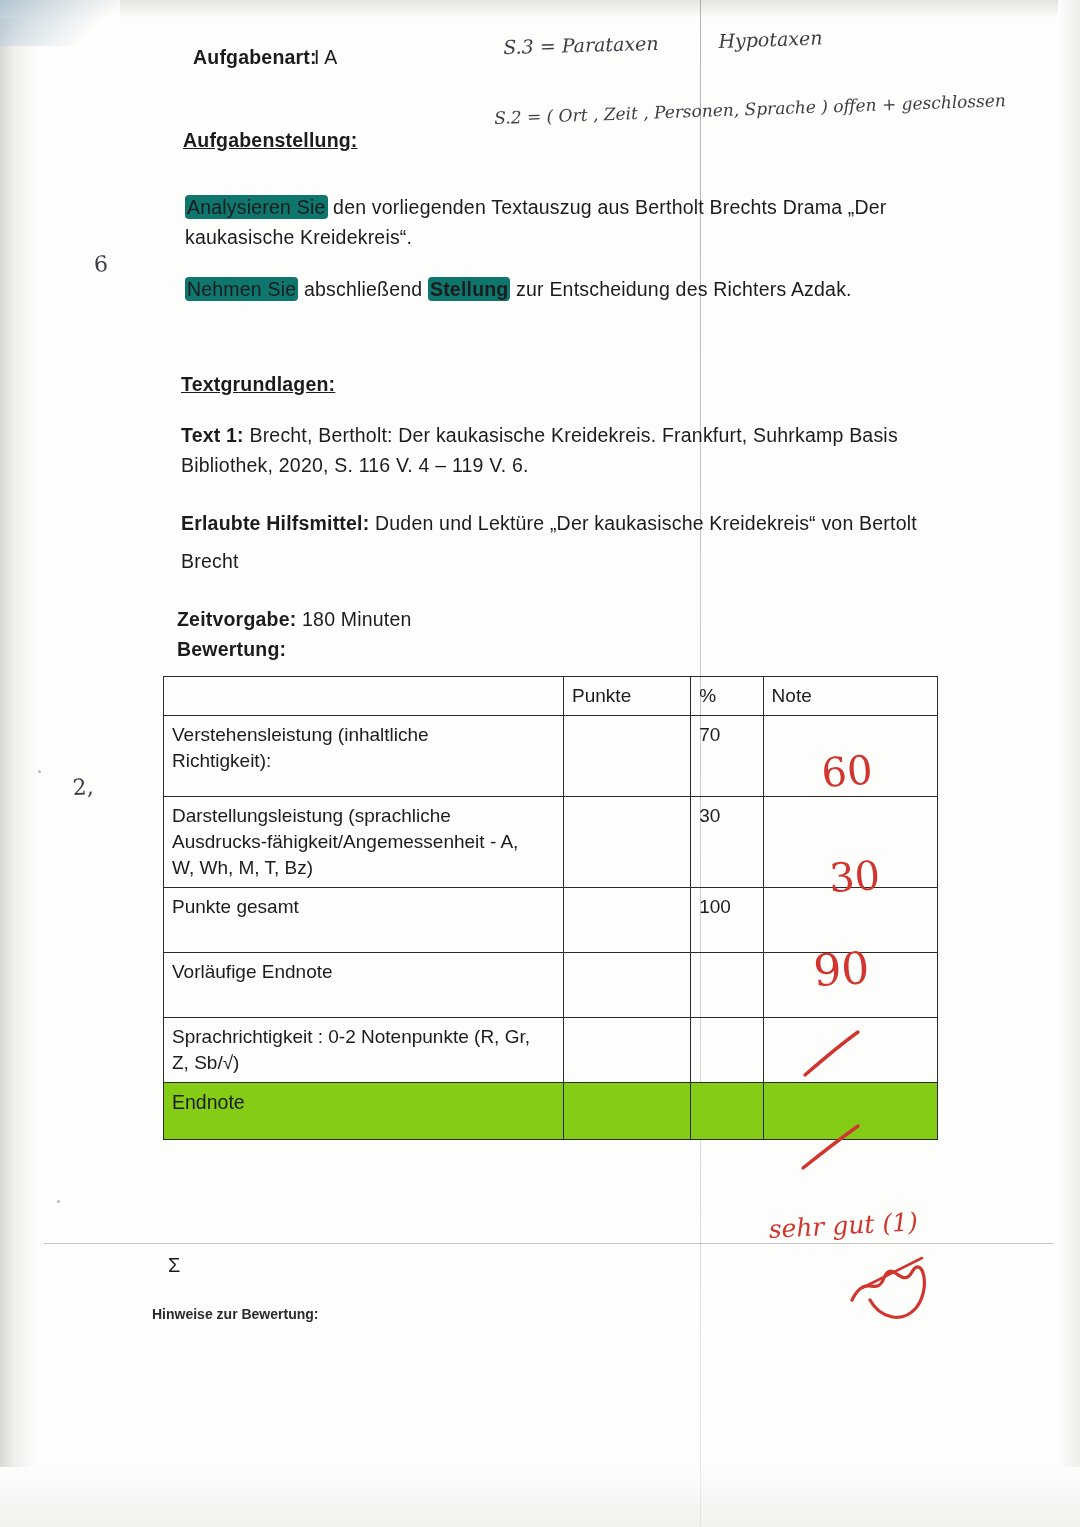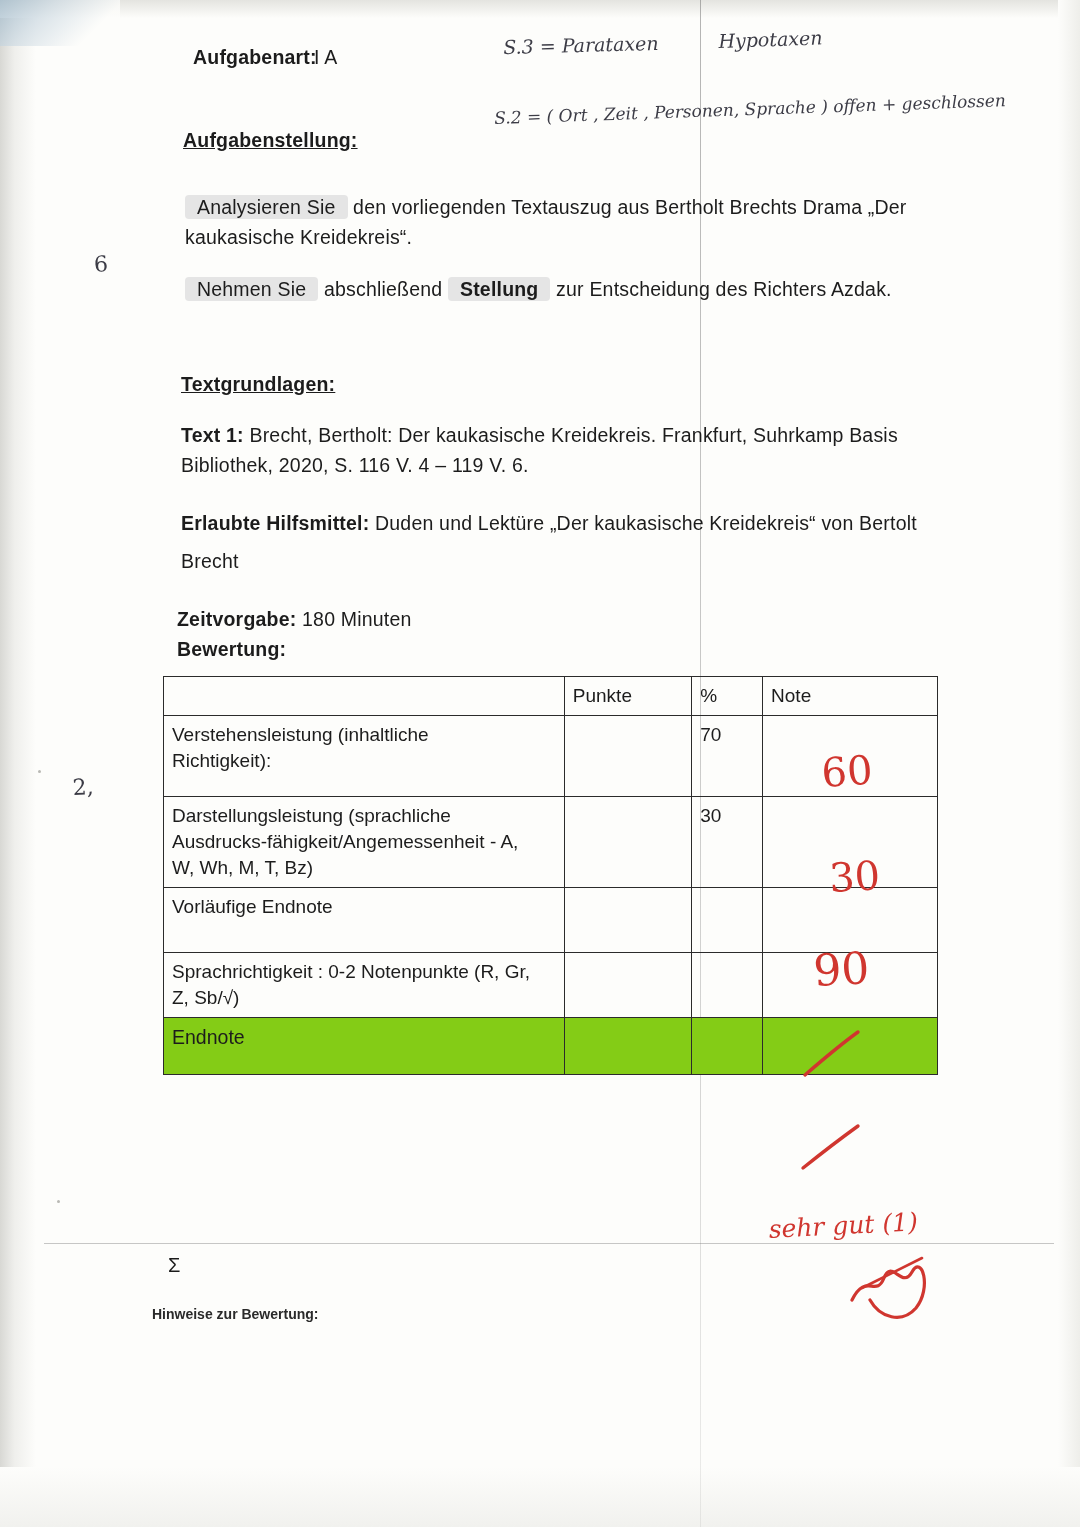--- a/index.html
+++ b/index.html
@@ -60,22 +60,22 @@
     font-family: "Liberation Sans", sans-serif;
     font-size: 19.5px;
     line-height: 30px;
     color: #1c1c1c;
     letter-spacing: .2px;
   }
   .b { font-weight: bold; }
   .u { text-decoration: underline; text-align: right; }
 
   .hl {
-    background: #e5e5e5;
-    padding: 1px 12px;
+    background: #0f766e;
+    padding: 1px 2px;
     border-radius: 4px;
   }
 
   
   .tbl {
     position: absolute;
     left: 163px;
     top: 676px;
     width: 775px;
     border-collapse: collapse;
@@ -236,20 +236,26 @@
           <td>
             <span>Darstellungsleistung (sprachliche</span><br>
             <span>Ausdrucks-fähigkeit/Angemessenheit - A,</span><br>
             <span>W, Wh, M, T, Bz)</span>
           </td>
           <td></td>
           <td>30</td>
           <td></td>
         </tr>
         <tr class="row-mid">
+          <td>Punkte gesamt</td>
+          <td></td>
+          <td>100</td>
+          <td></td>
+        </tr>
+        <tr class="row-mid">
           <td>Vorläufige Endnote</td>
           <td></td>
           <td></td>
           <td></td>
         </tr>
         <tr class="row-mid">
           <td>
             <span>Sprachrichtigkeit : 0-2 Notenpunkte (R, Gr,</span><br>
             <span>Z, Sb/√)</span>
           </td>

